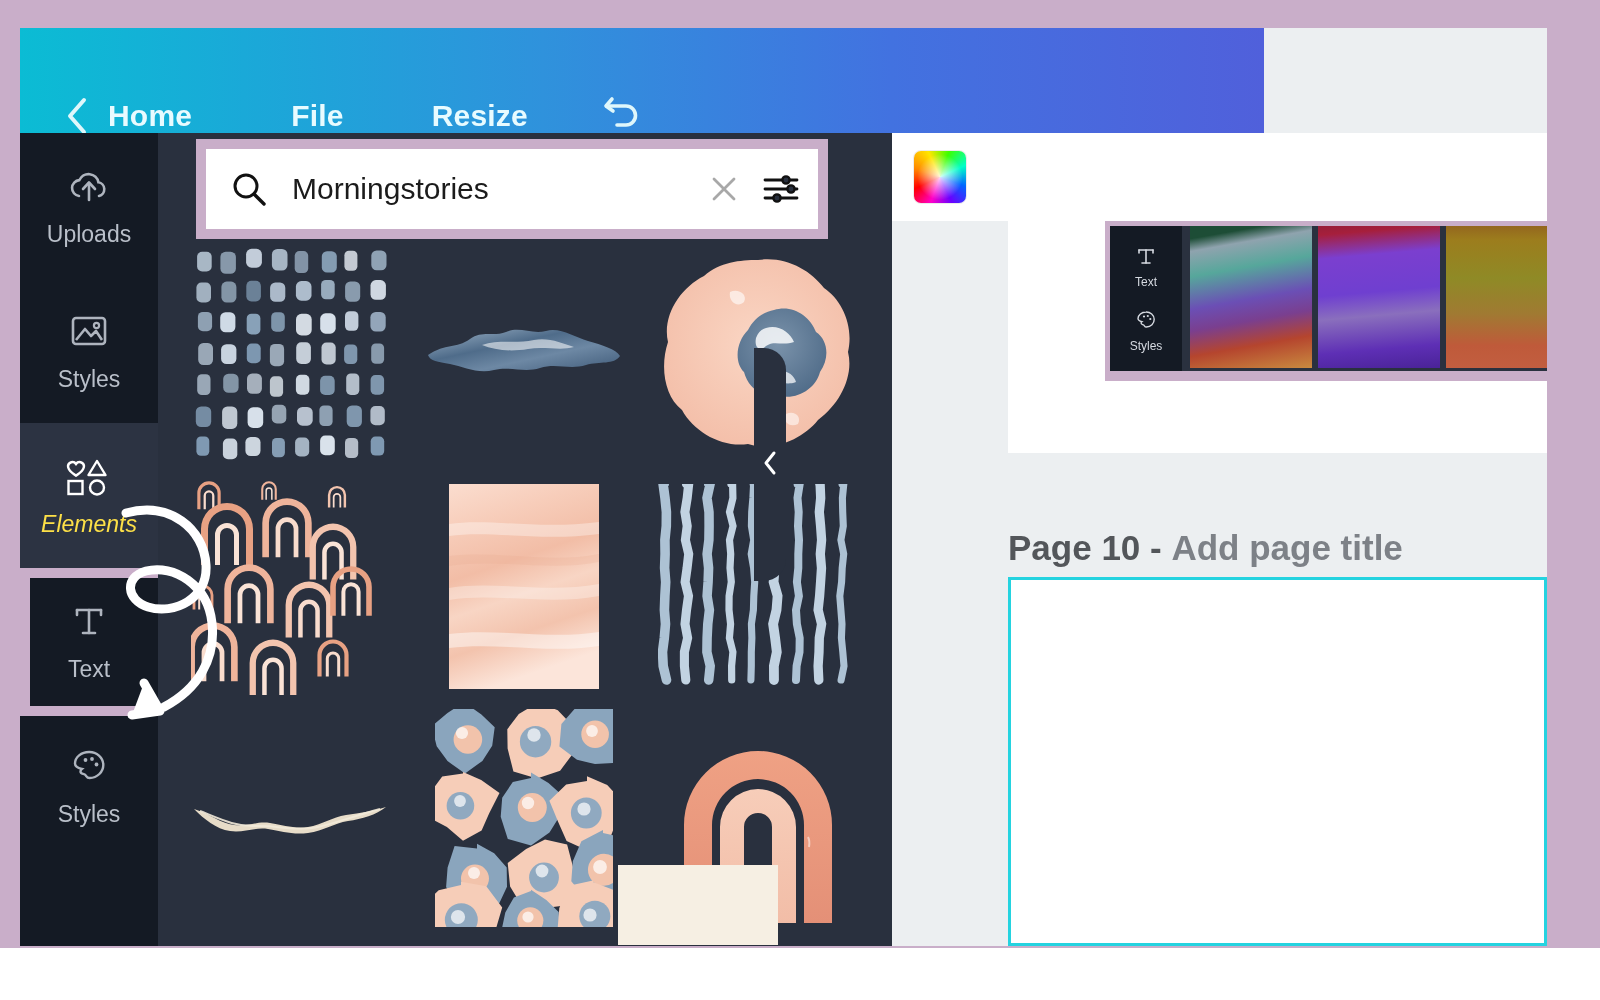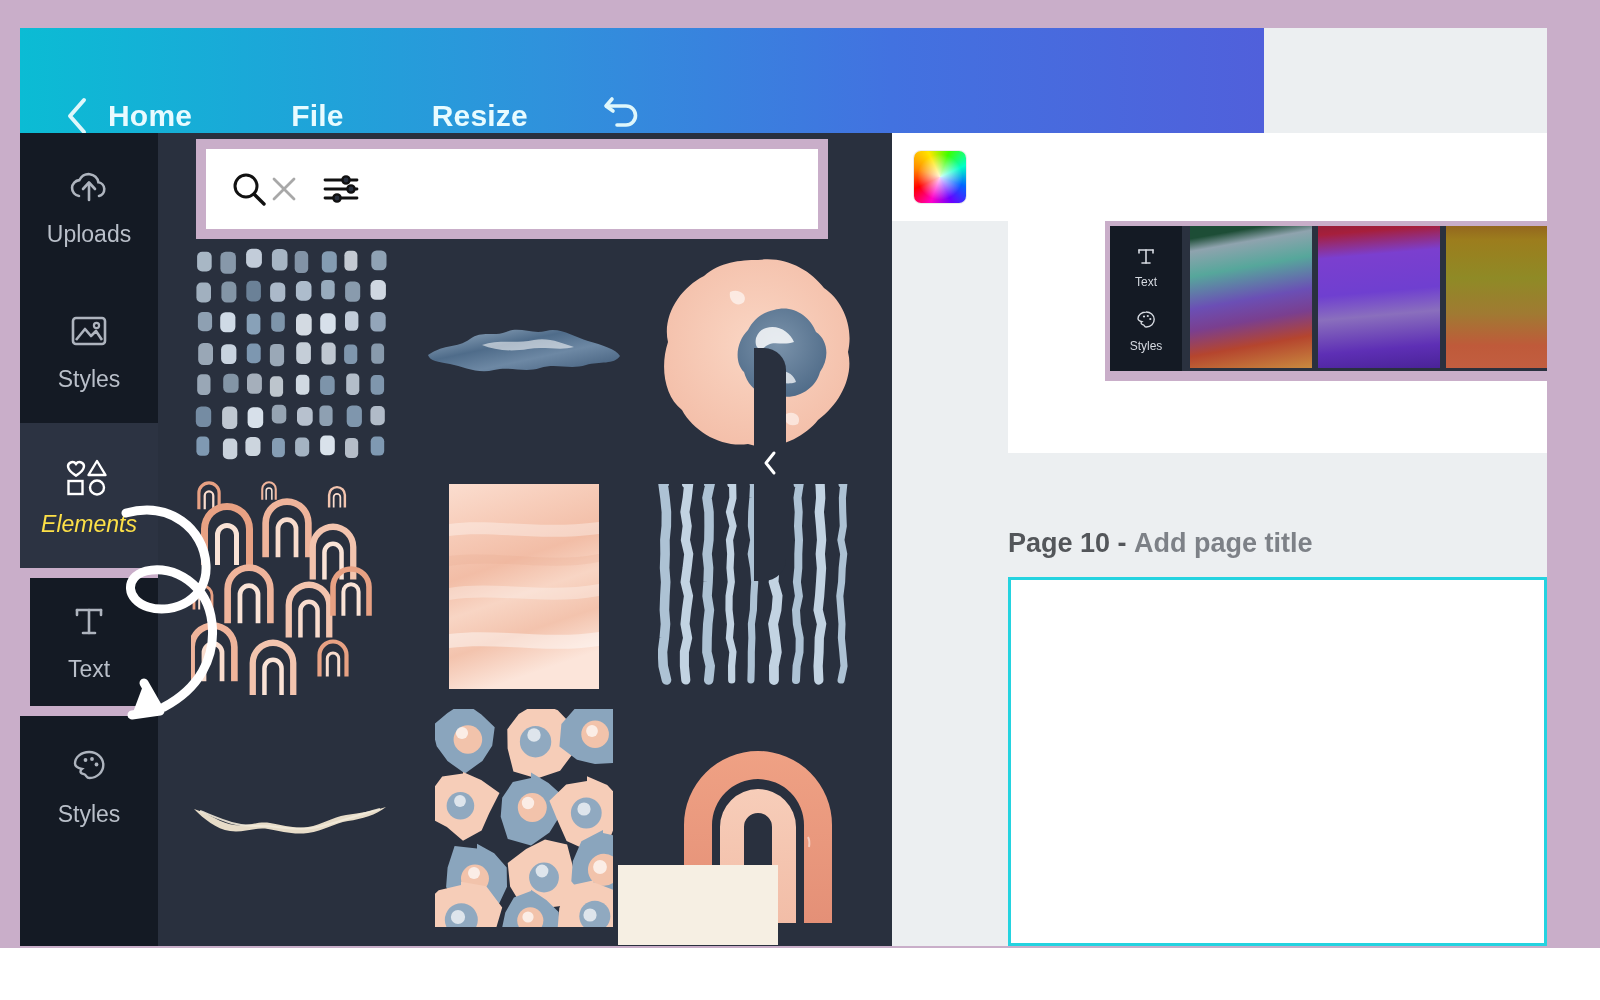--- a/index.html
+++ b/index.html
@@ -118,21 +118,21 @@
     display:flex;flex-direction:column;align-items:center;justify-content:space-around;padding:8px 0;box-sizing:border-box;
   }
   .inset-rail .ir-item{display:flex;flex-direction:column;align-items:center;gap:3px;cursor:pointer;}
   .inset-rail .ir-label{color:#d6dae1;font-size:12px;}
   .inset-body{position:absolute;left:77px;top:5px;width:383px;height:145px;background:#2a313f;overflow:hidden;}
   .inset-grid{position:absolute;left:8px;top:-18px;display:flex;gap:6px;}
   .thumb{width:122px;height:160px;}
 
   
   .page-title{
-    position:absolute;left:116px;top:395px;font-size:27px;font-weight:700;color:#53565a;white-space:nowrap;
+    position:absolute;left:116px;top:395px;font-size:35px;font-weight:700;color:#53565a;white-space:nowrap;
   }
   .page-title .muted{color:#7d8187;font-weight:600;}
   .canvas{
     position:absolute;left:116px;top:444px;width:539px;height:369px;background:#ffffff;
     border:3px solid #24d3e0;box-sizing:border-box;
   }
 
   
   .arrow-anno{position:absolute;left:88px;top:370px;width:150px;height:245px;pointer-events:none;}
 </style>
@@ -235,20 +235,21 @@
       <div class="panel">
 
         <div class="search-frame">
           <div class="search-box">
             <span class="s-ico">
               <svg width="38" height="38" viewBox="0 0 38 38" fill="none">
                 <circle cx="16" cy="16" r="11" stroke="#111111" stroke-width="3"></circle>
                 <line x1="24" y1="24" x2="34" y2="34" stroke="#111111" stroke-width="3.4" stroke-linecap="round"></line>
               </svg>
             </span>
+            <input class="search-txt" type="text" value="Morningstories" style="">
             <span class="s-ico" style="margin-right:22px">
               <svg width="32" height="32" viewBox="0 0 32 32" fill="none">
                 <line x1="6" y1="6" x2="26" y2="26" stroke="#a8a8a8" stroke-width="2.8" stroke-linecap="round"></line>
                 <line x1="26" y1="6" x2="6" y2="26" stroke="#a8a8a8" stroke-width="2.8" stroke-linecap="round"></line>
               </svg>
             </span>
             <span class="s-ico">
               <svg width="38" height="34" viewBox="0 0 38 34" fill="none">
                 <line x1="3" y1="8" x2="35" y2="8" stroke="#111111" stroke-width="2.8" stroke-linecap="round"></line>
                 <line x1="3" y1="17" x2="35" y2="17" stroke="#111111" stroke-width="2.8" stroke-linecap="round"></line>

